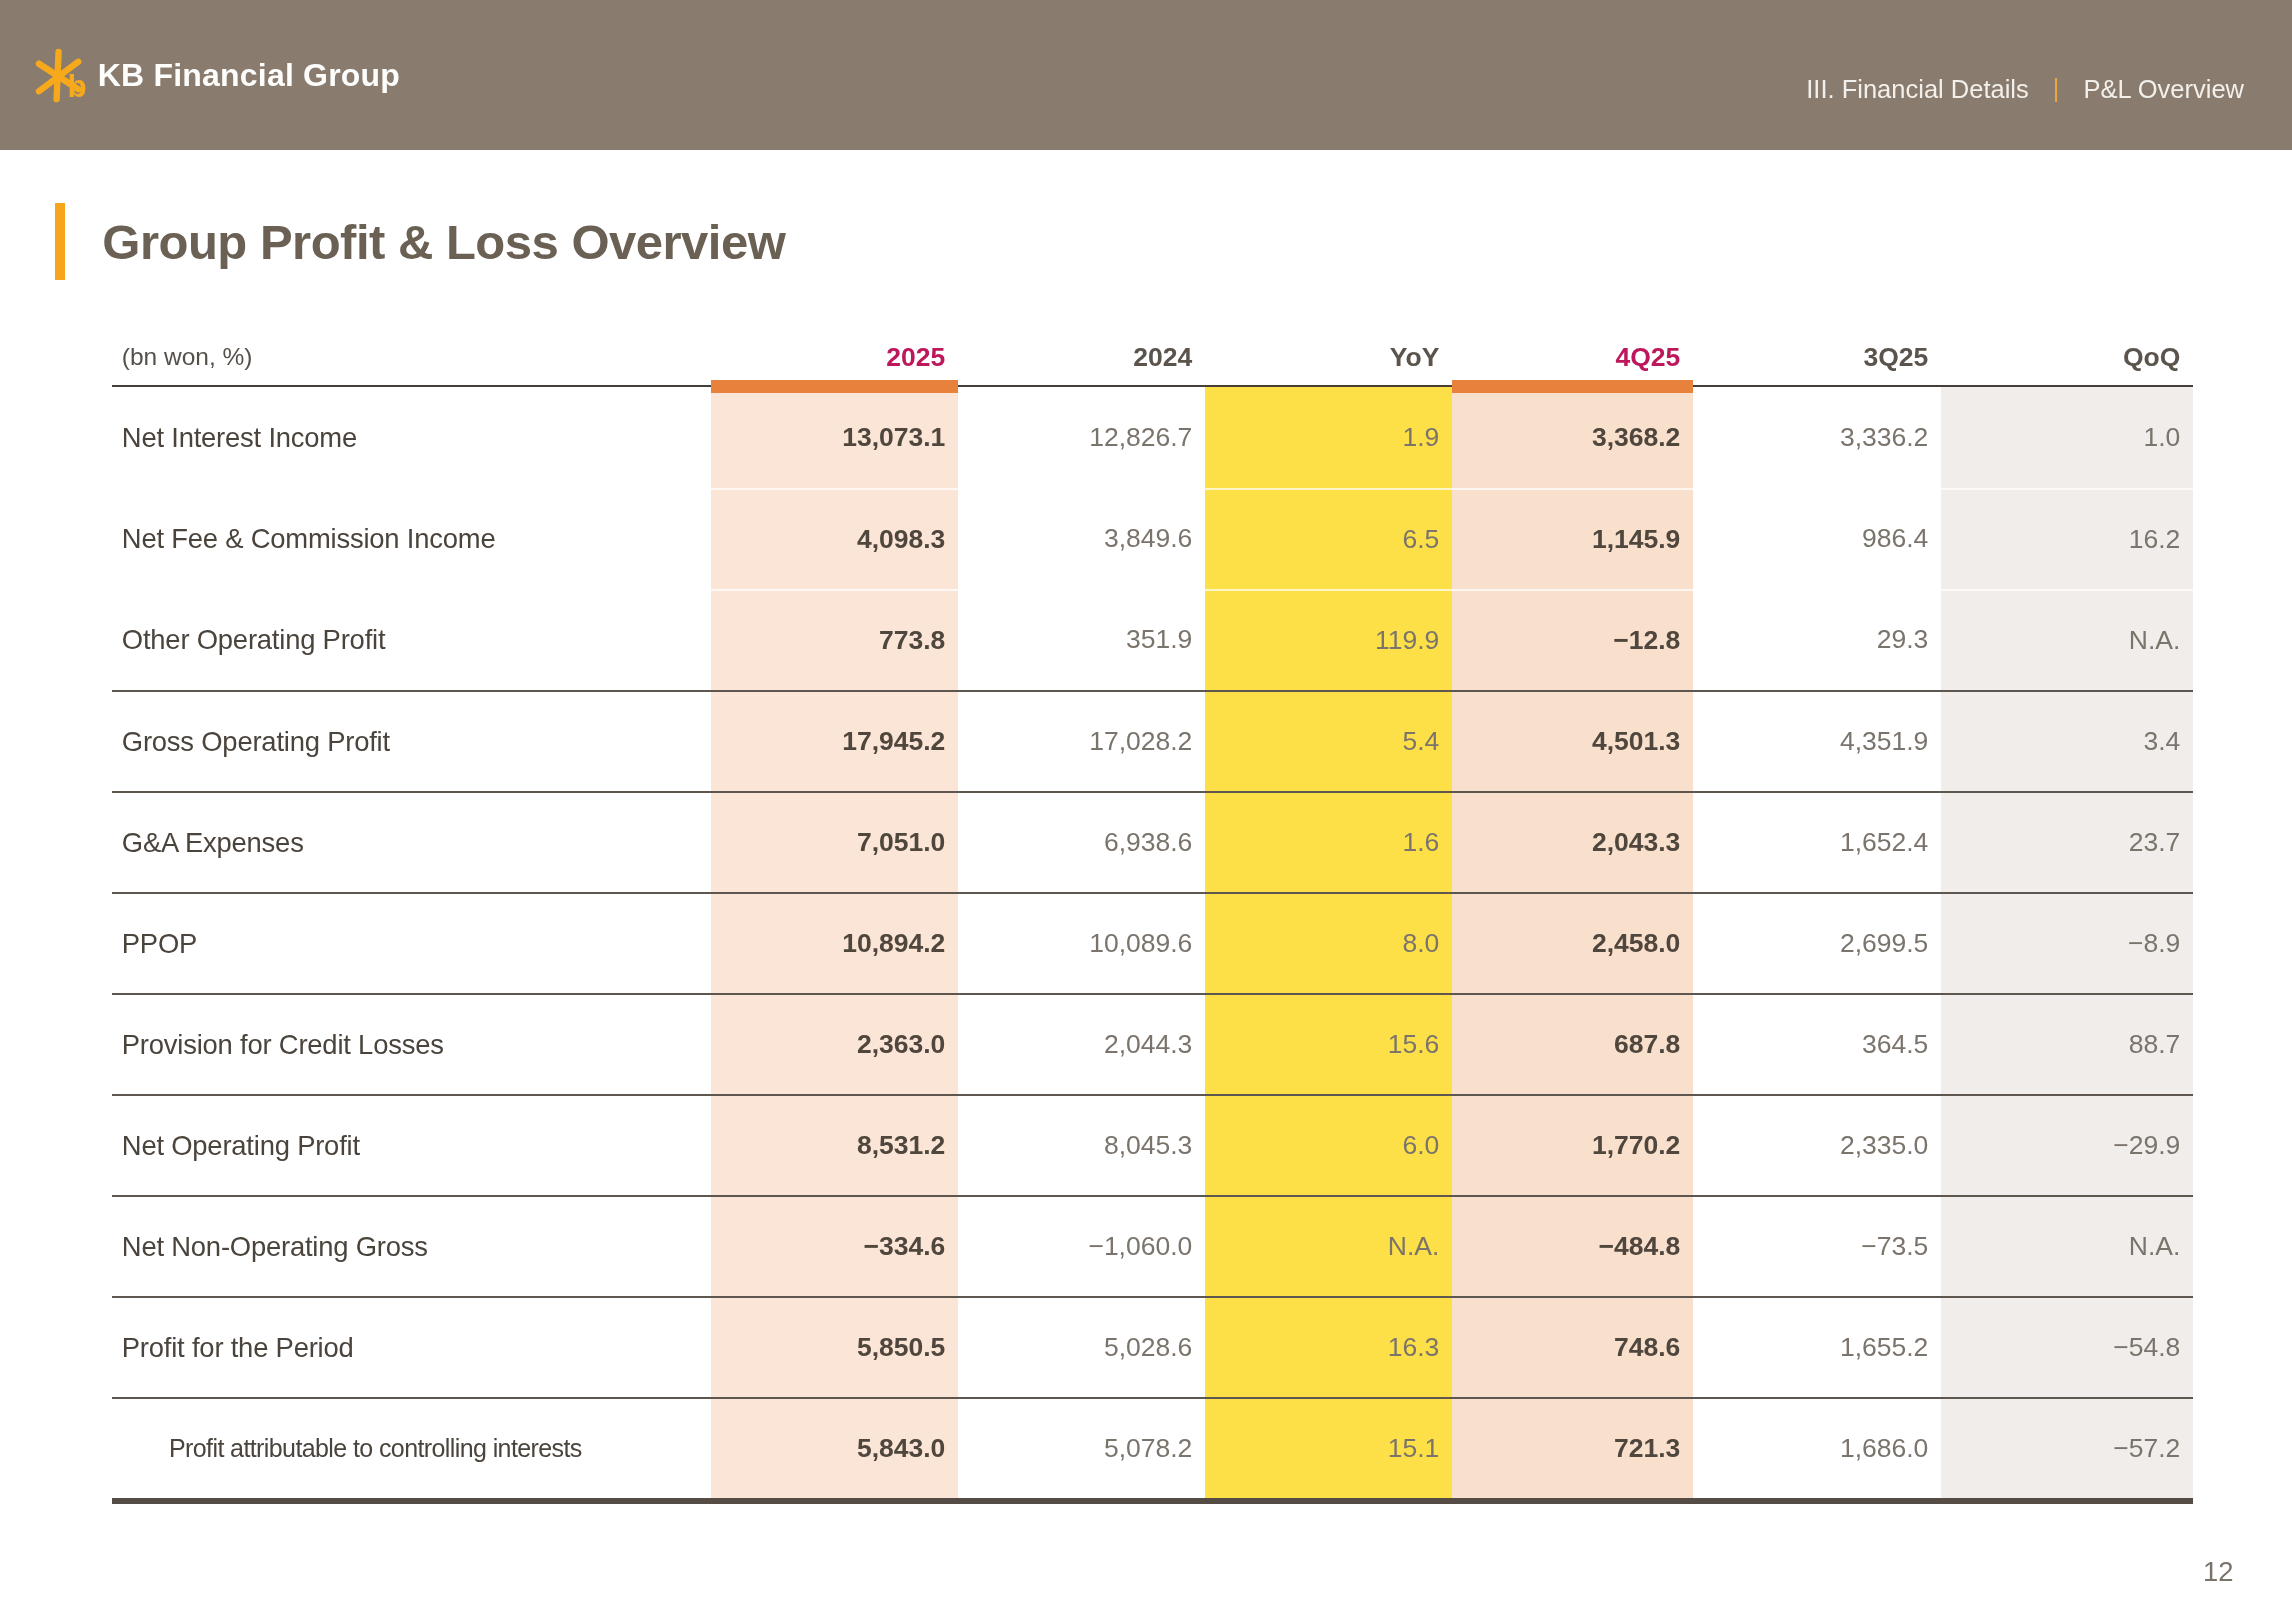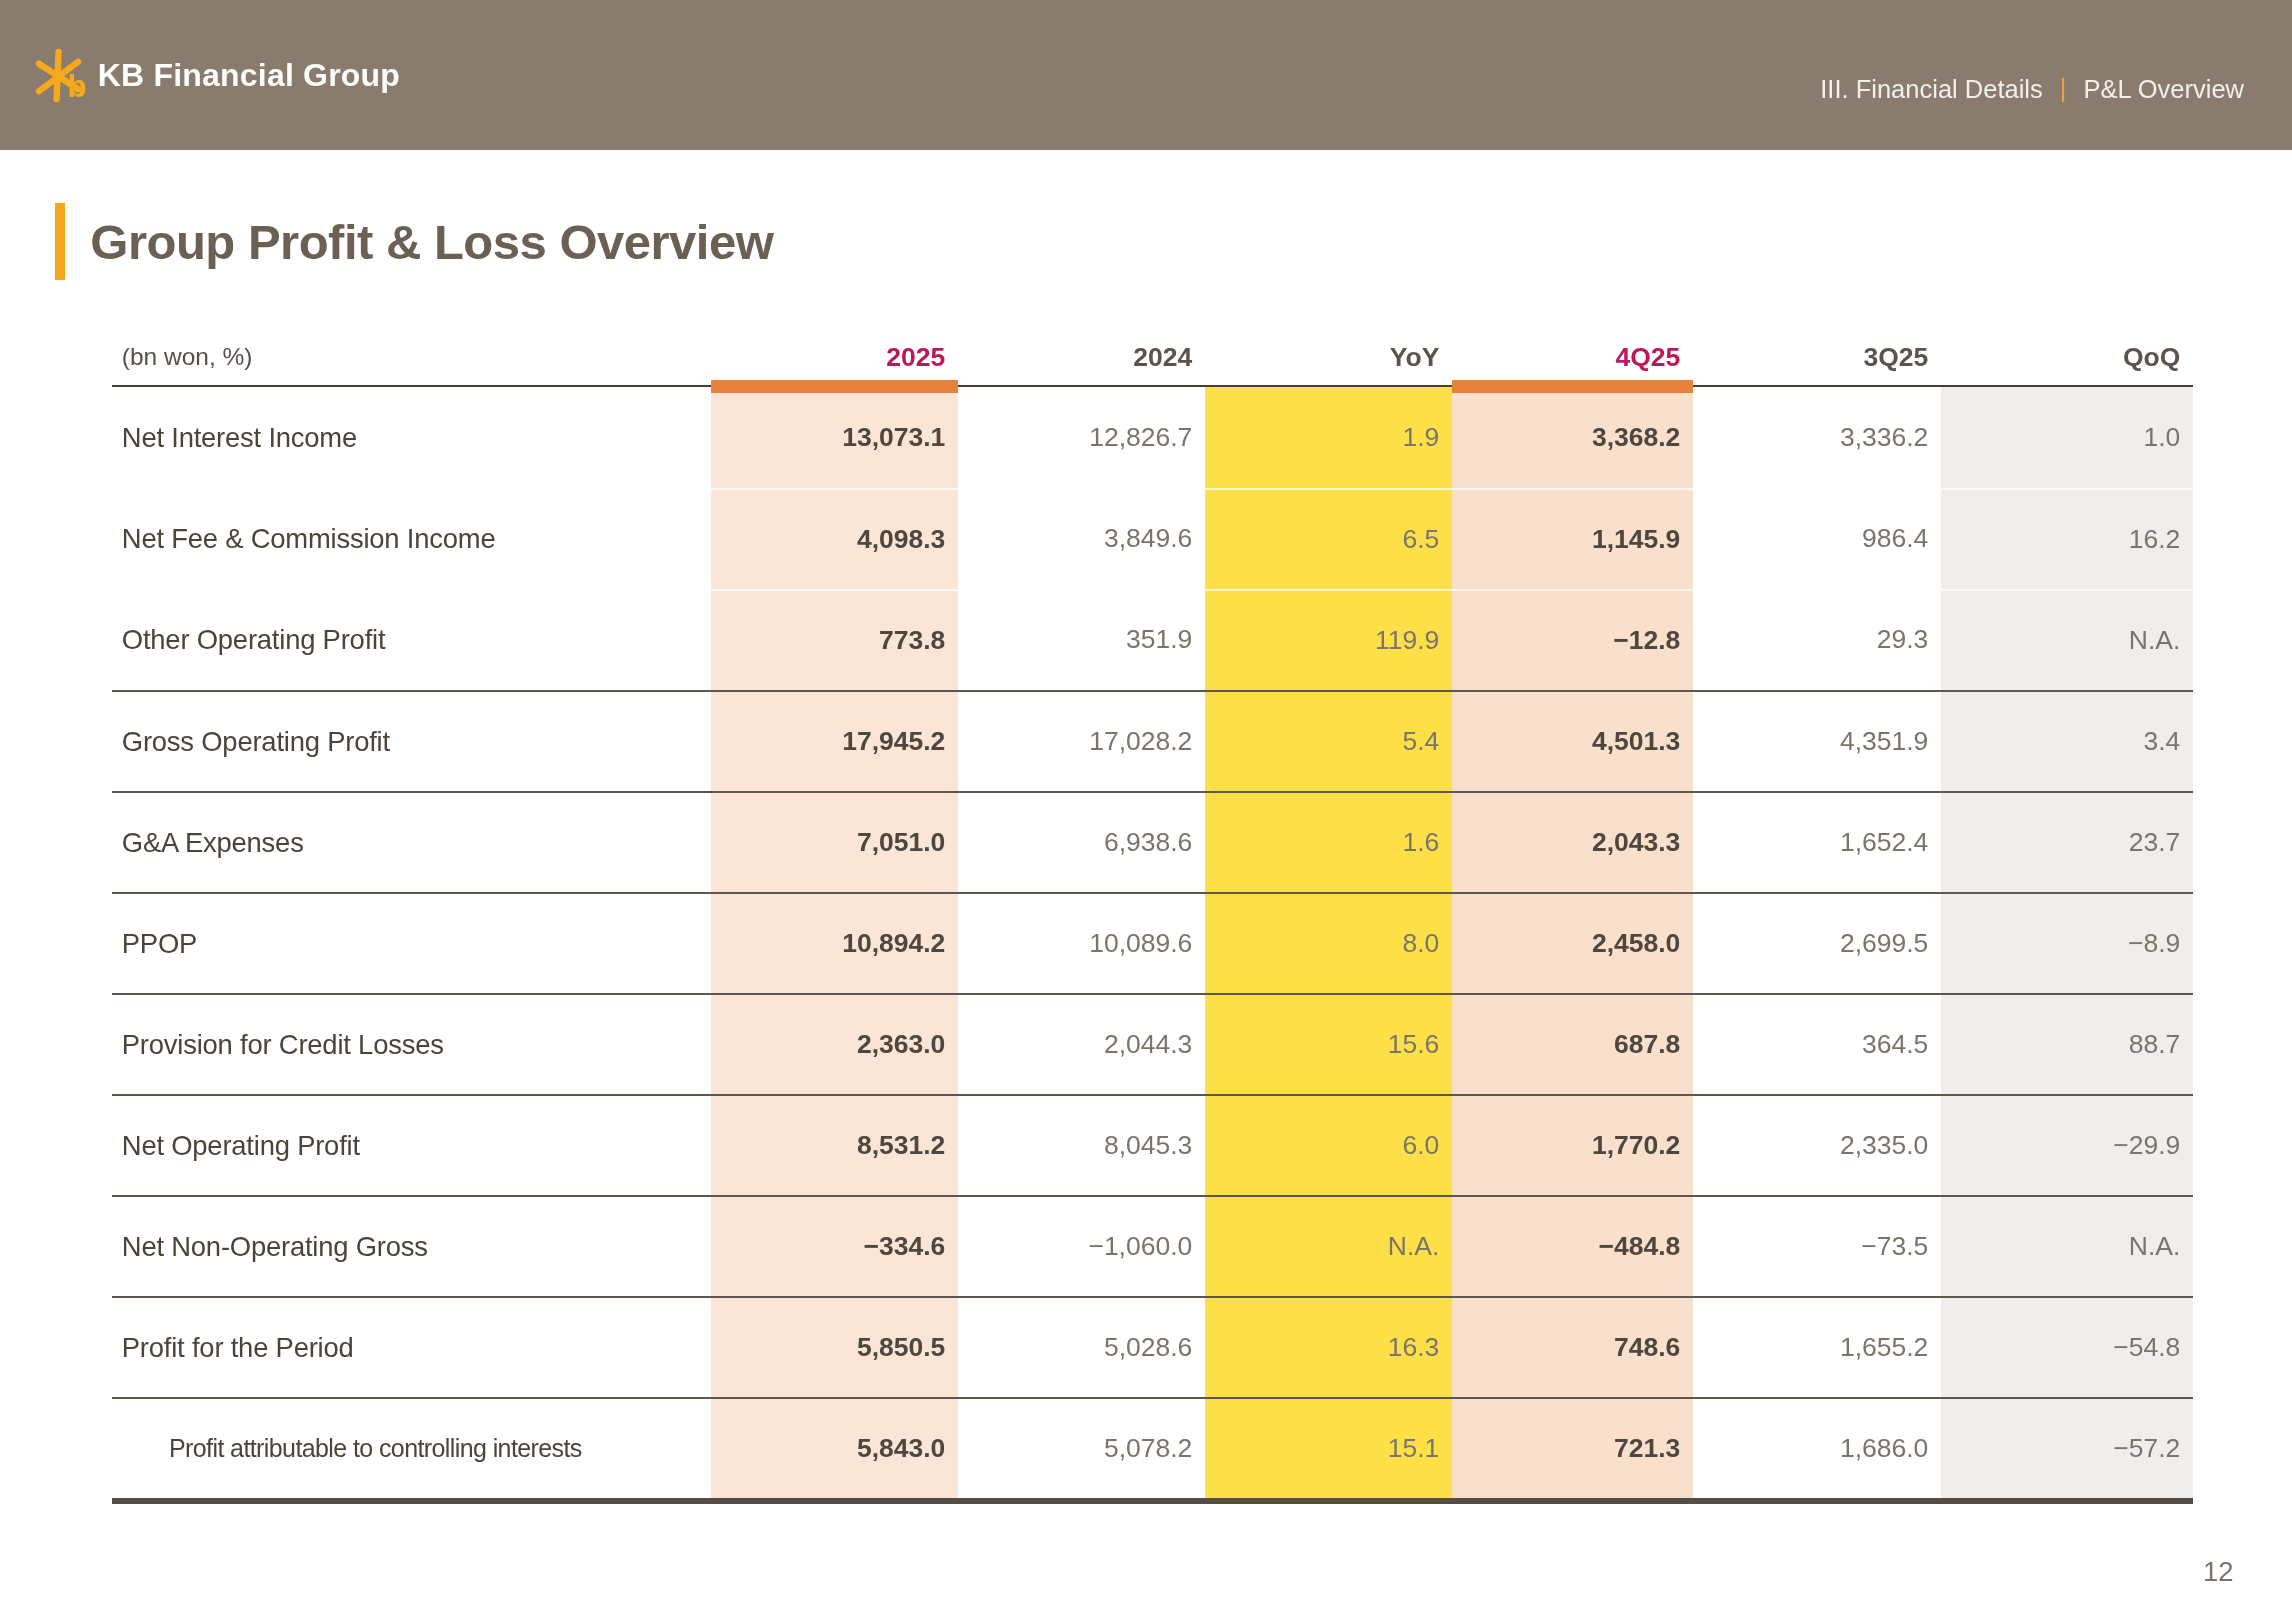--- a/index.html
+++ b/index.html
@@ -13,28 +13,28 @@
   
   .topbar {
     position:absolute; top:0; left:0; width:2293px; height:150px;
     background:#897C6F;
     display:flex; align-items:center; justify-content:space-between;
     box-sizing:border-box; padding:0 49px 0 35px;
   }
   .logo { display:flex; align-items:center; gap:7.8px; }
   .logo-mark { width:55px; height:63px; flex:0 0 auto; }
   .logo-text { color:#FDFDFC; font-size:32px; font-weight:700; letter-spacing:0.2px; }
-  .topbar-right { display:flex; align-items:flex-start; gap:17px; font-size:25.5px; font-weight:400;margin-top:28px; }
+  .topbar-right { display:flex; align-items:flex-start; gap:24px; font-size:25.5px; font-weight:400;margin-top:28px; }
   .topbar-section, .topbar-page { color:#F3F0EB; }
   .topbar-sep { color:#EDA63F; font-size:25.5px; position:relative; top:-1px; }
 
   
   .title-block { position:absolute; top:203px; left:55px; display:flex; align-items:center; }
   .title-accent { width:9.8px; height:77px; background:#F5A61C; margin-right:25.5px; }
-  .page-title { font-size:49px; font-weight:600; color:#6A6054; letter-spacing:-0.5px; }
+  .page-title { font-size:49px; font-weight:600; color:#6A6054; letter-spacing:-0.5px;margin-left:12px; }
 
   
   .pl-table { position:absolute; left:112px; top:329px; width:2081px; }
   .grid-row {
     display:grid;
     grid-template-columns:599px 247px 247px 247px 241px 248px 252px;
     box-sizing:border-box;
   }
   .header-row { height:58px; border-bottom:2.9px solid #463F39; position:relative; }
   .hcell {

